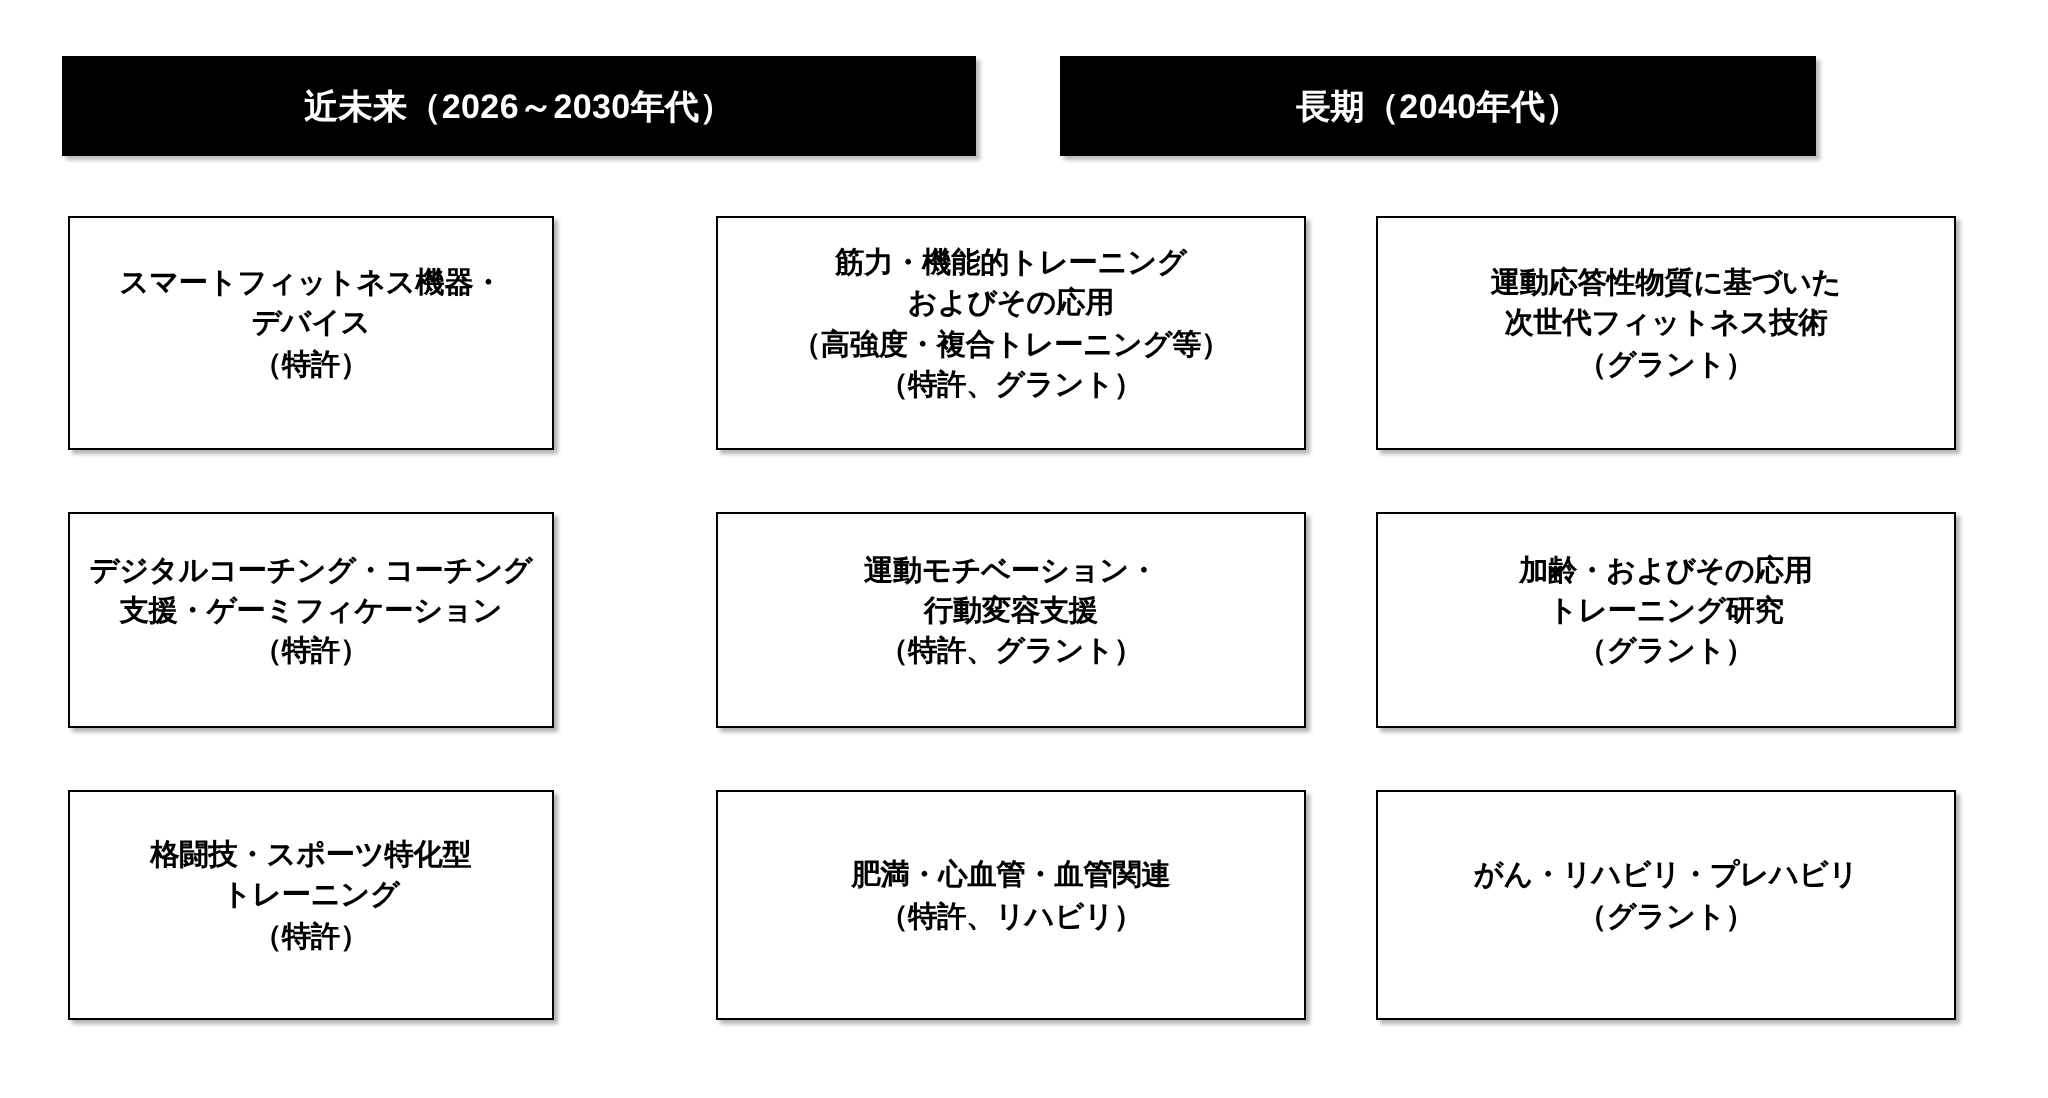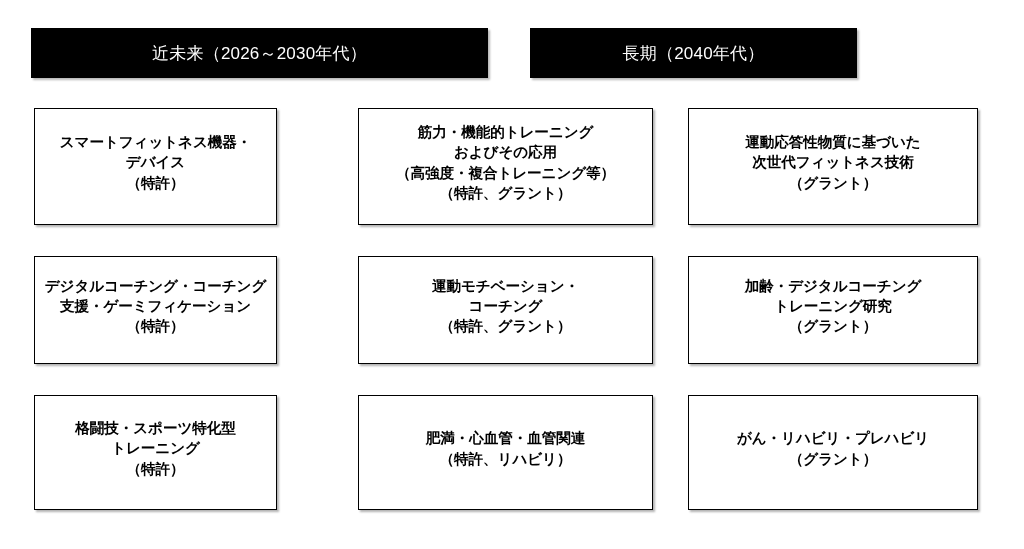--- a/index.html
+++ b/index.html
@@ -27,27 +27,27 @@
   .hdr {
     position: absolute;
     top: 28px;
     height: 50px;
     background: #000000;
     color: #ffffff;
     display: flex;
     align-items: center;
     justify-content: center;
     font-size: 17px;
-    font-weight: normal;
+    font-weight: bold;
     letter-spacing: 0.2px;
     box-shadow: 2px 2px 2px rgba(0,0,0,0.28);
     box-sizing: border-box;
   }
   .hdr-near  { left: 31px;  width: 457px; }
-  .hdr-long  { left: 530px; width: 327px; }
+  .hdr-long  { left: 530px; width: 378px; }
 
   
   .card {
     position: absolute;
     background: #ffffff;
     border: 1.4px solid #000000;
     box-sizing: border-box;
     box-shadow: 2px 2px 2px rgba(0,0,0,0.30);
     display: flex;
     align-items: center;
@@ -106,35 +106,35 @@
   </div>
 
   <div class="card col-2 row-1">
     <div class="card-text">筋力・機能的トレーニング
 およびその応用
 （高強度・複合トレーニング等）
 （特許、グラント）</div>
   </div>
   <div class="card col-2 row-2">
     <div class="card-text">運動モチベーション・
-コーチング
+行動変容支援
 （特許、グラント）</div>
   </div>
   <div class="card col-2 row-3">
     <div class="card-text">肥満・心血管・血管関連
 （特許、リハビリ）</div>
   </div>
 
   <div class="card col-3 row-1">
     <div class="card-text">運動応答性物質に基づいた
 次世代フィットネス技術
 （グラント）</div>
   </div>
   <div class="card col-3 row-2">
-    <div class="card-text">加齢・デジタルコーチング
+    <div class="card-text">加齢・およびその応用
 トレーニング研究
 （グラント）</div>
   </div>
   <div class="card col-3 row-3">
     <div class="card-text">がん・リハビリ・プレハビリ
 （グラント）</div>
   </div>
 
 </div>
 

